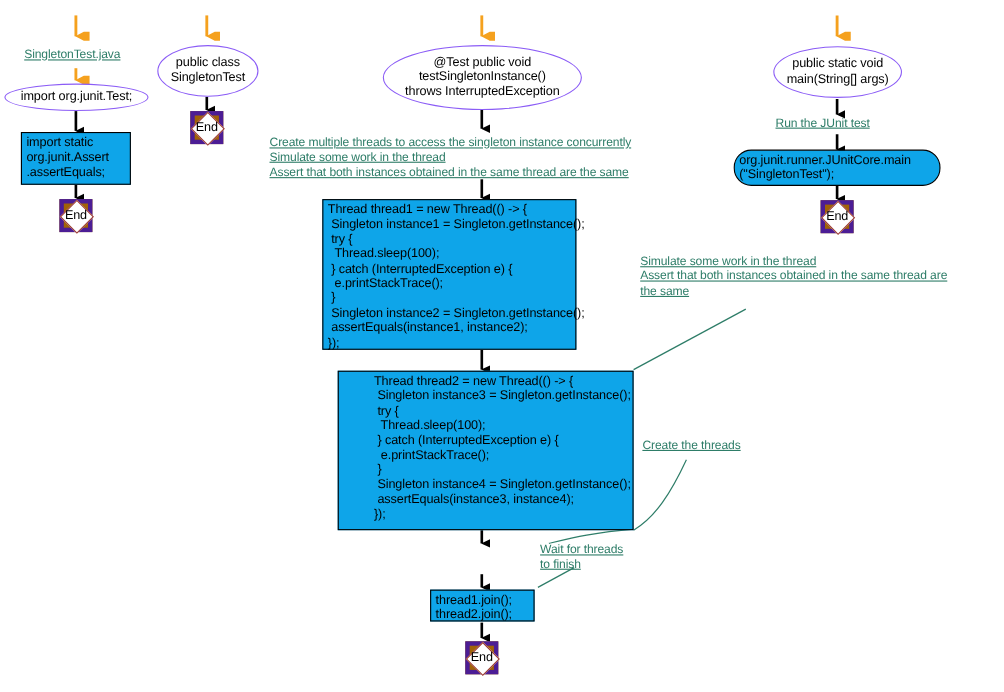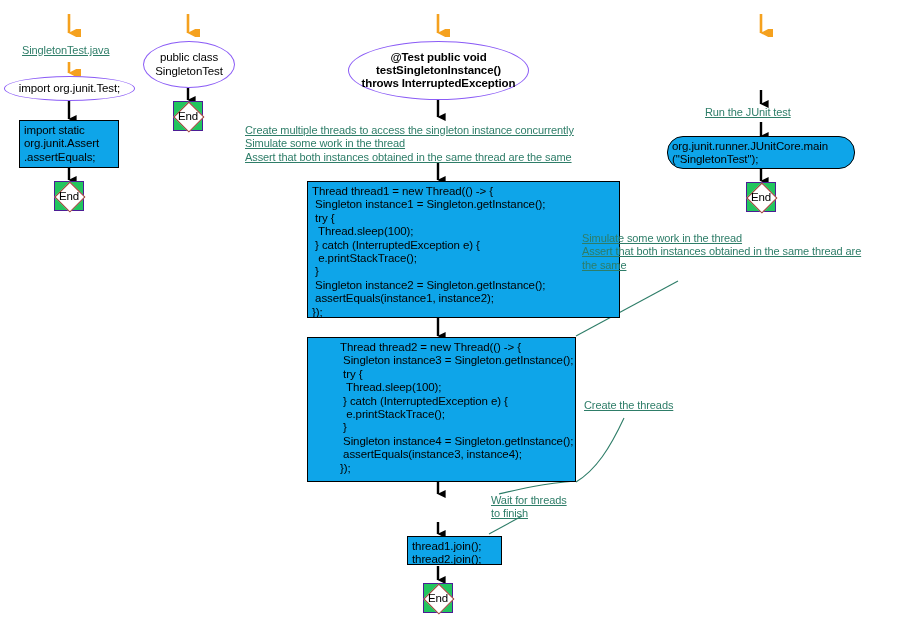--- a/index.html
+++ b/index.html
@@ -58,22 +58,22 @@
     white-space: pre;
     letter-spacing: -0.1px;
   }
 
   
   .endnode {
     position: absolute;
     box-sizing: border-box;
     width: 30px;
     height: 30px;
-    border: 1px solid #4c1d95;
-    background: #22c55e;
+    border: 4px solid #4c1d95;
+    background: #a16207;
   }
   .endnode .dia {
     position: absolute;
     left: 50%;
     top: 50%;
     width: 19.8px;
     height: 19.8px;
     margin-left: -9.9px;
     margin-top: -9.9px;
     border: 1px solid #9c3a32;
@@ -177,29 +177,29 @@
   </div>
 
   <div class="ellipse" style="left:143px; top:41px; width:92px; height:47px;">public class
 SingletonTest</div>
 
   <div class="endnode" style="left:173px; top:101px;">
     <div class="dia"></div>
     <div class="lbl">End</div>
   </div>
 
-  <div class="ellipse" style="left:348px; top:41px; width:181px; height:59px;font-weight:bold;">@Test public void
+  <div class="ellipse" style="left:348px; top:41px; width:181px; height:59px;">@Test public void
 testSingletonInstance()
 throws InterruptedException</div>
 
   <div class="note" style="left:245px; top:124px;">Create multiple threads to access the singleton instance concurrently
 Simulate some work in the thread
 Assert that both instances obtained in the same thread are the same</div>
 
-  <div class="pbox" style="left:307px; top:181px; width:313px; height:137px;">Thread thread1 = new Thread(() -&gt; {
+  <div class="pbox" style="left:293px; top:181px; width:231px; height:137px;">Thread thread1 = new Thread(() -&gt; {
  Singleton instance1 = Singleton.getInstance();
  try {
   Thread.sleep(100);
  } catch (InterruptedException e) {
   e.printStackTrace();
  }
  Singleton instance2 = Singleton.getInstance();
  assertEquals(instance1, instance2);
 });</div>
 
@@ -217,28 +217,30 @@
  Singleton instance4 = Singleton.getInstance();
  assertEquals(instance3, instance4);
 });</div>
 
   <div class="note" style="left:584px; top:399px;">Create the threads</div>
 
 
   <div class="note" style="left:491px; top:494px;">Wait for threads
 to finish</div>
 
-  <div class="pbox" style="left:391px; top:536px; width:95px; height:29px;margin-left:16px;">thread1.join();
+  <div class="pbox" style="left:391px; top:536px; width:95px; height:29px;">thread1.join();
 thread2.join();</div>
 
   <div class="endnode" style="left:423px; top:583px;">
     <div class="dia"></div>
     <div class="lbl">End</div>
   </div>
 
+  <div class="ellipse" style="left:703px; top:42px; width:117px; height:47px;">public static void
+main(String[] args)</div>
 
   <div class="note" style="left:705px; top:106px;">Run the JUnit test</div>
 
   <div class="pbox" style="left:667px; top:136px; width:188px; height:33px;border-radius:16px;">org.junit.runner.JUnitCore.main
 ("SingletonTest");</div>
 
   <div class="endnode" style="left:746px; top:182px;">
     <div class="dia"></div>
     <div class="lbl">End</div>
   </div>

